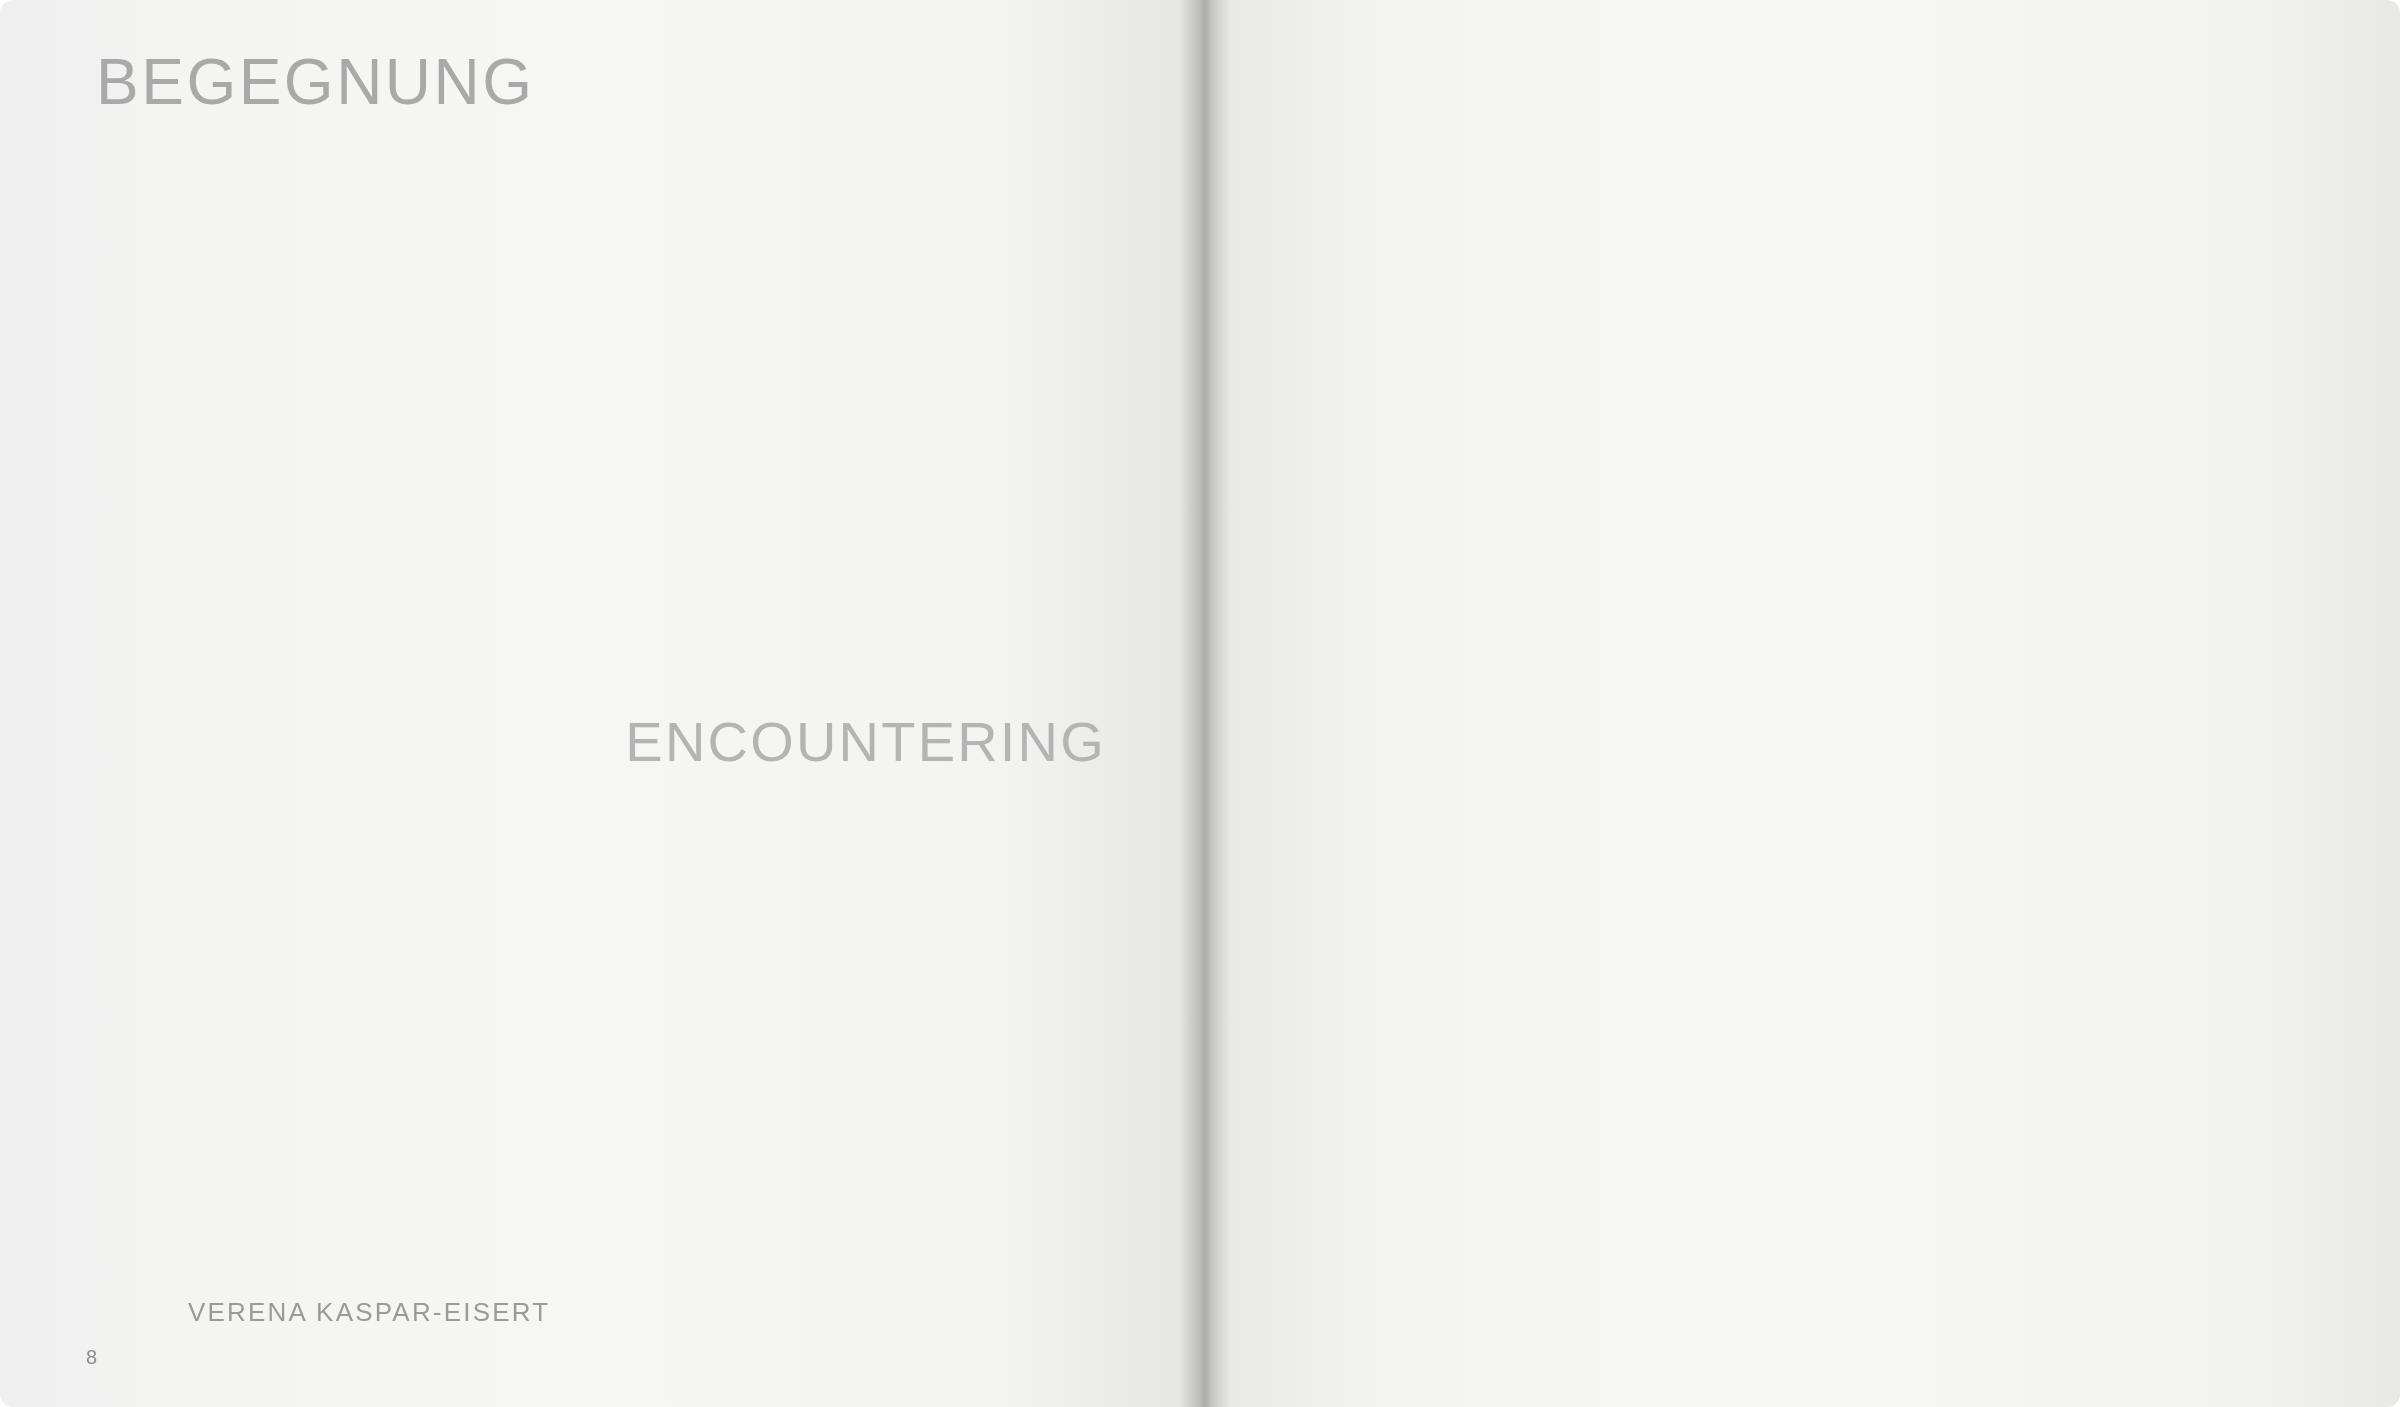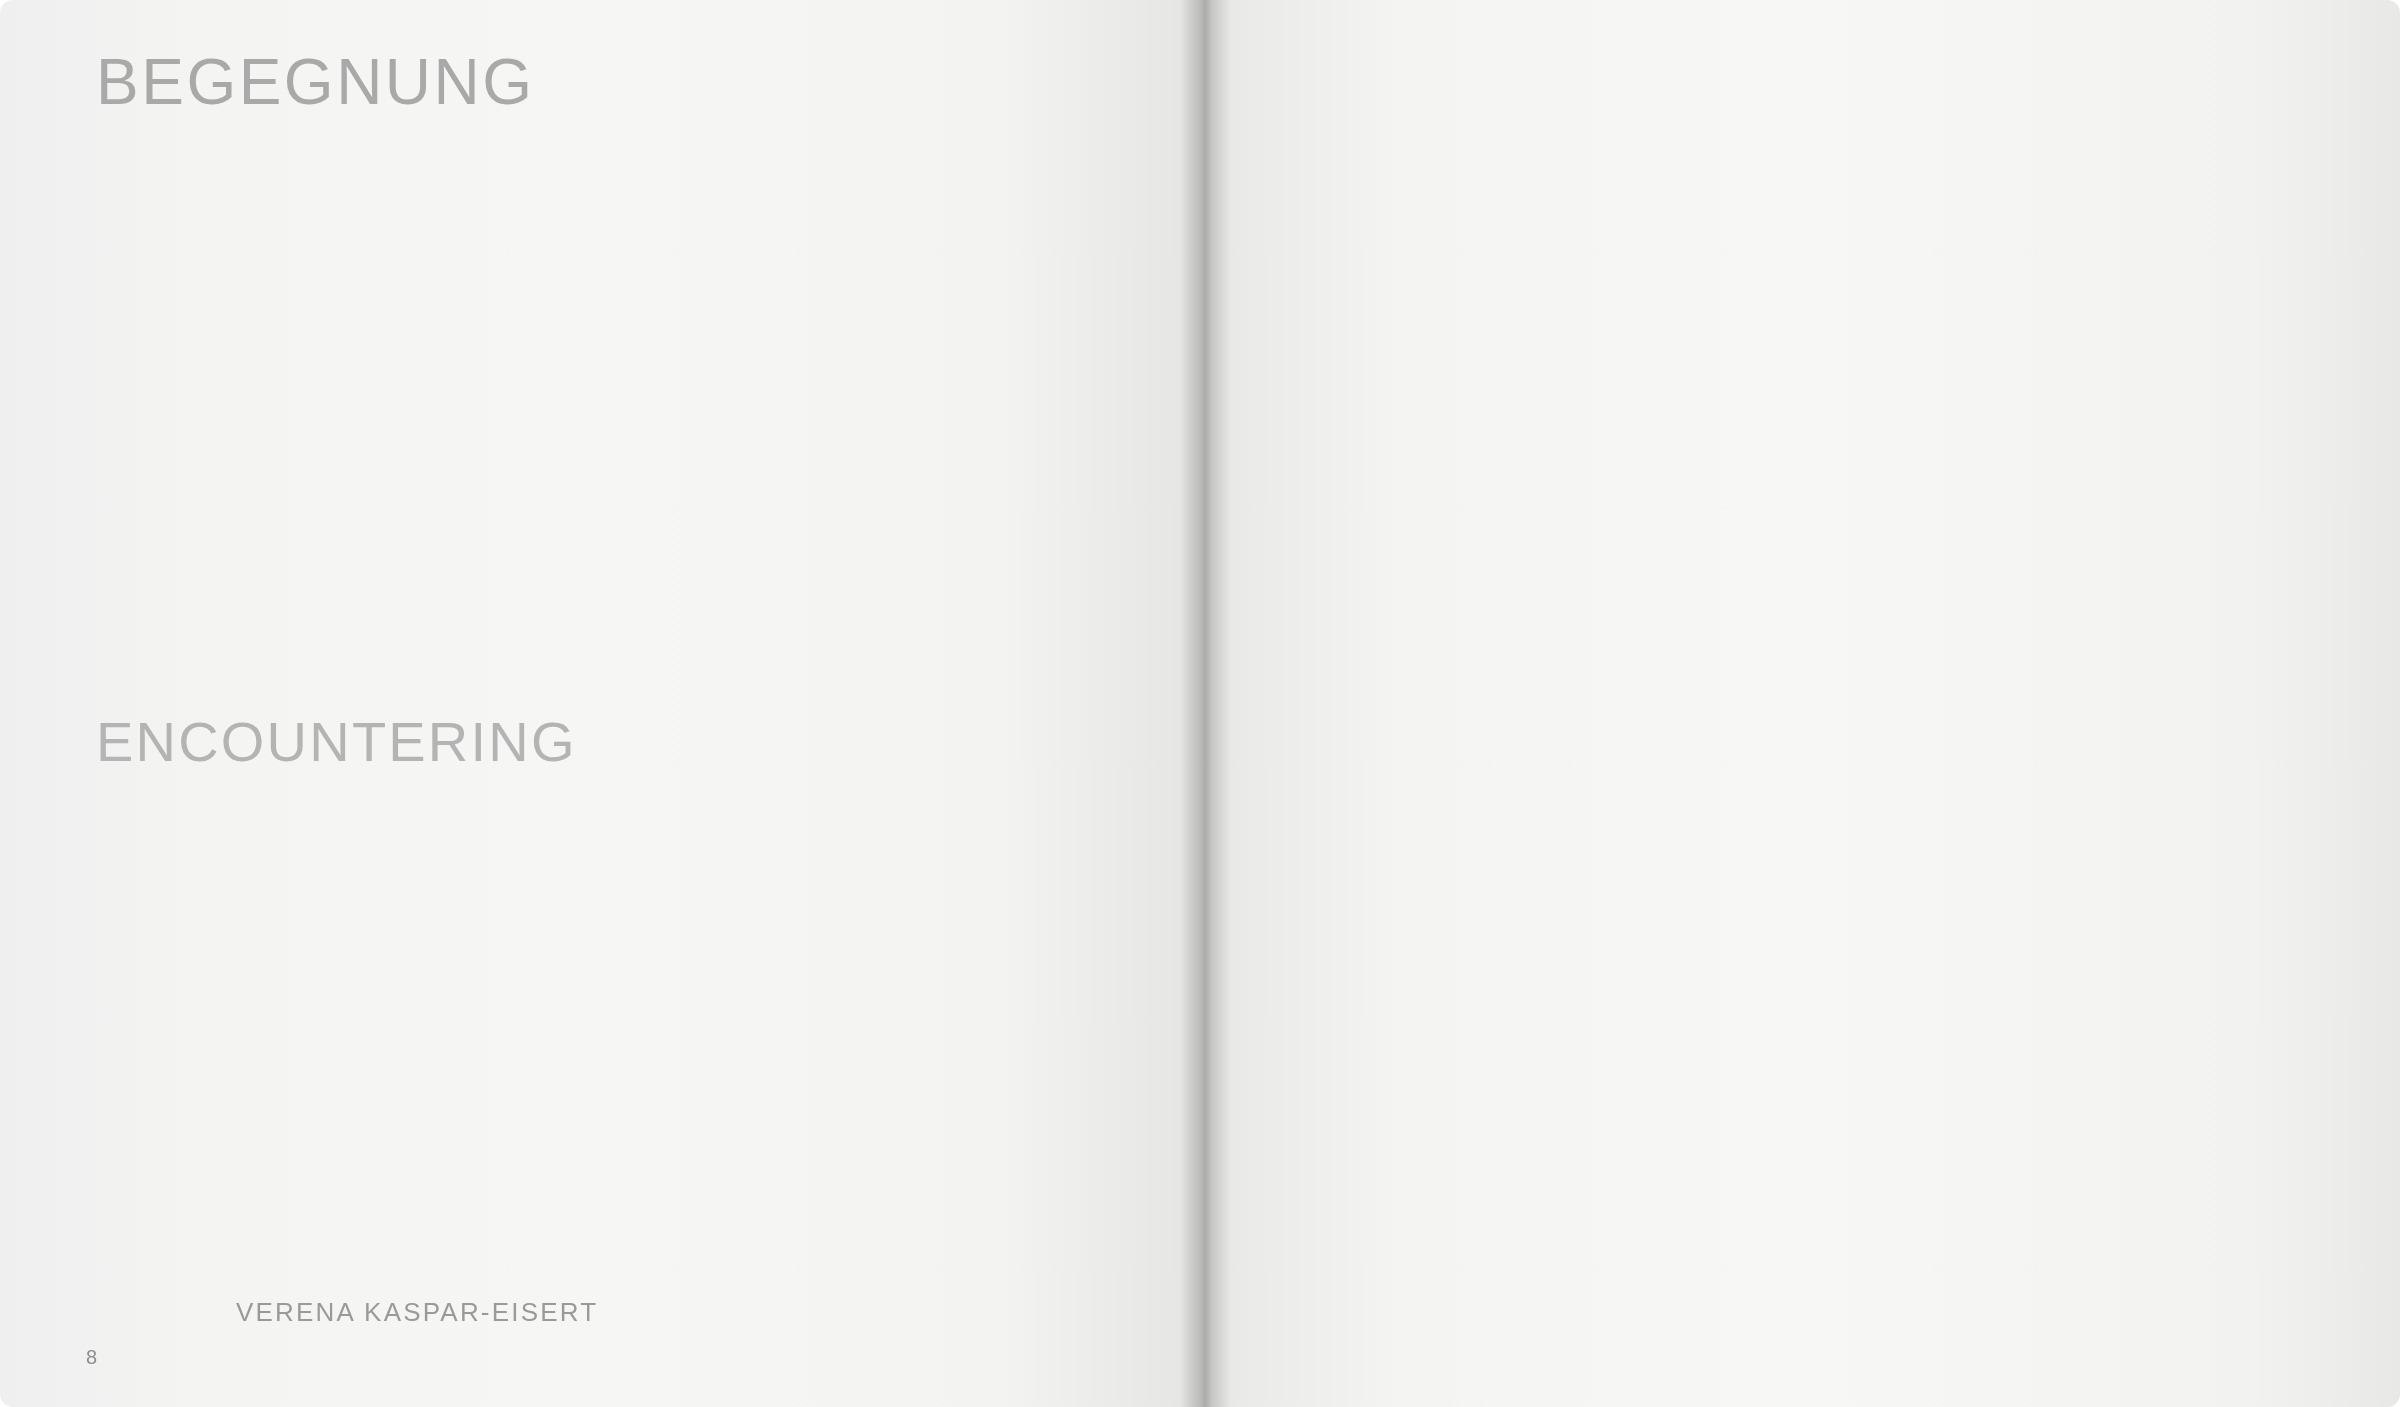--- a/index.html
+++ b/index.html
@@ -67,33 +67,32 @@
     position: absolute;
     left: 96px;
     top: 710px;
     width: 1010px;
     color: #b4b4b4;
     font-size: 56px;
     line-height: 1.14;
     letter-spacing: 2.2px;
     font-weight: 400;
     text-transform: uppercase;
-    text-align: left;
+    text-align: right;
   }
   .title-en .tline { display: block; white-space: nowrap; }
 
   .author {
     position: absolute;
     left: 188px;
     top: 1297px;
     color: #9a9a9a;
     font-size: 26px;
     letter-spacing: 2.2px;
     text-transform: uppercase;
-    margin-left: 48px;
   }
 
   .folio {
     position: absolute;
     bottom: 38px;
     color: #8d8d8d;
     font-size: 20px;
     letter-spacing: 0.5px;
   }
   .folio-left { left: 86px; }

